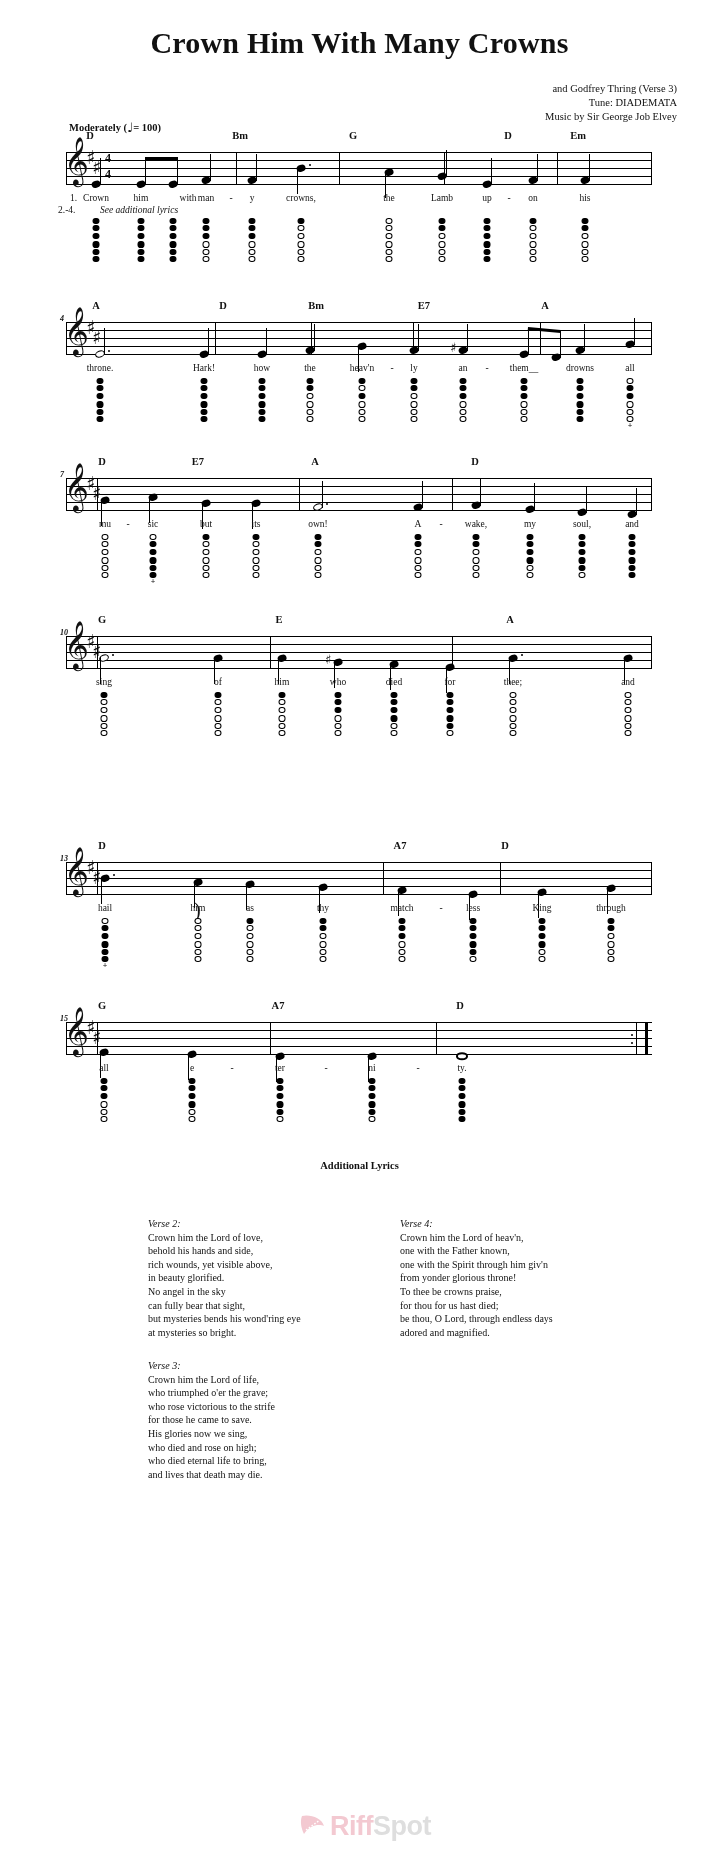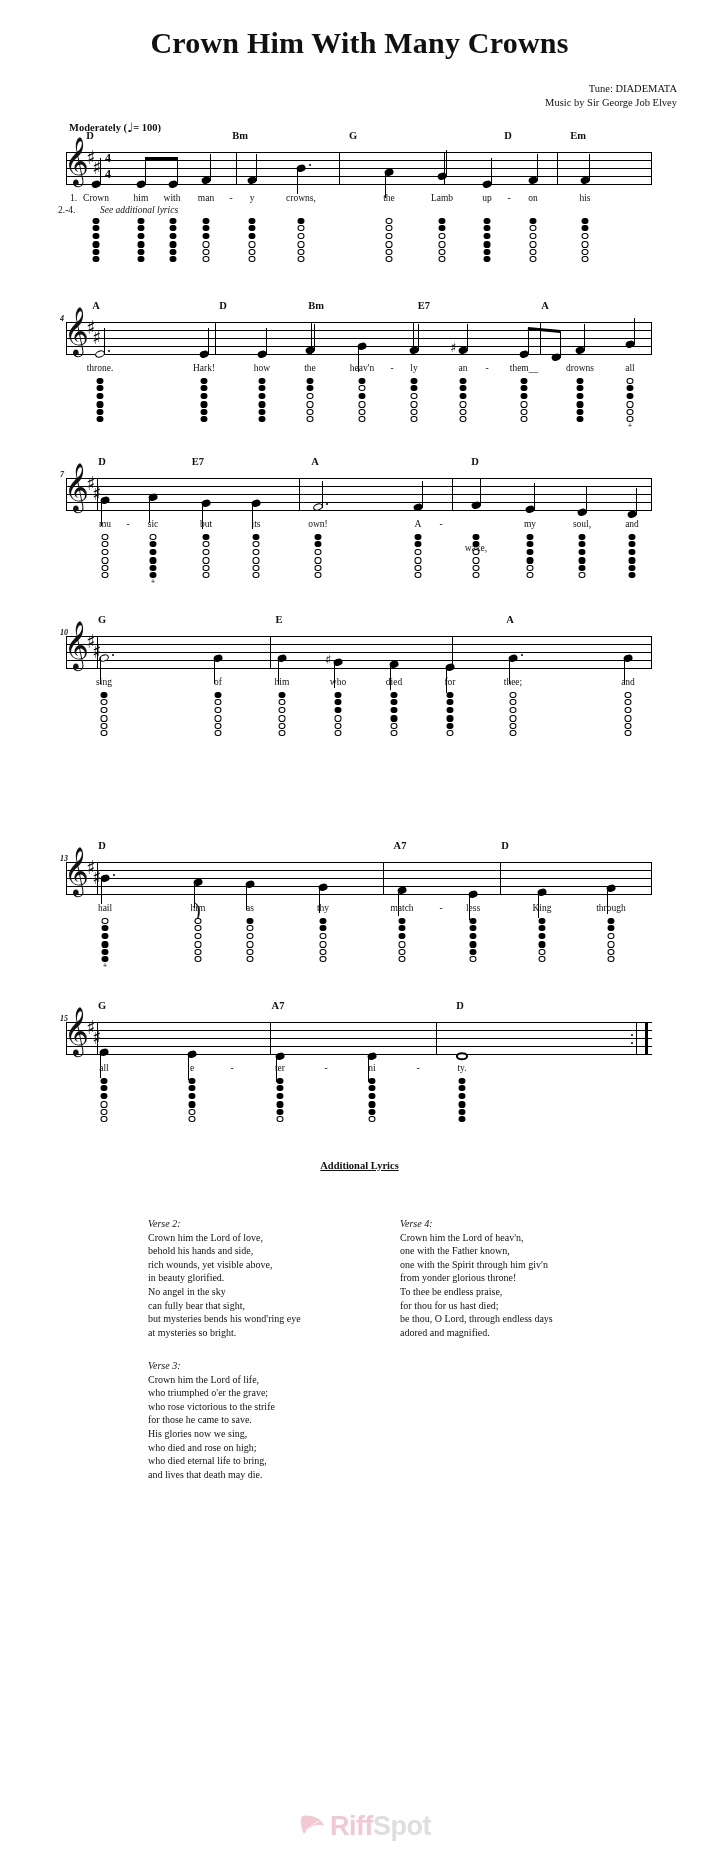--- a/index.html
+++ b/index.html
@@ -129,20 +129,21 @@
   .logo .spot { color:#dedede; }
   .logo .mark { display:inline-block; width:26px; height:28px; vertical-align:-5px;
                 margin-right:4px; }
 </style>
 </head>
 <body>
 
 <h1 class="page-title">Crown Him With Many Crowns</h1>
 
 <div class="credits">
+  <div>and Godfrey Thring (Verse 3)</div>
   <div>Tune: DIADEMATA</div>
   <div>Music by Sir George Job Elvey</div>
 </div>
 
 <div class="tempo">
   <span>Moderately</span>
   <span>(</span><span class="qn">♩</span><span>= 100</span><span>)</span>
 </div>
 
 <div id="score-root">
@@ -192,21 +193,21 @@
       <div class="note" style="left: 487px; top: 32px;"></div>
       <div class="stem" style="left: 491px; top: 6px; height: 27px;"></div>
       <div class="note" style="left: 533px; top: 28px;"></div>
       <div class="stem" style="left: 537px; top: 2px; height: 27px;"></div>
       <div class="note" style="left: 585px; top: 28px;"></div>
       <div class="stem" style="left: 589px; top: 2px; height: 27px;"></div>
       <div class="beam" style="left: 145px; width: 33px; top: 5px;"></div>
       <div class="lyric left" style="left: 70px; top: 41px;">1.</div>
       <div class="lyric" style="left: 96px; top: 41px;">Crown</div>
       <div class="lyric" style="left: 141px; top: 41px;">him</div>
-      <div class="lyric" style="left: 172px; top: 41px;">with</div>
+      <div class="lyric" style="left: 188px; top: 41px;">with</div>
       <div class="lyric" style="left: 206px; top: 41px;">man</div>
       <div class="lyric" style="left: 231px; top: 41px;">-</div>
       <div class="lyric" style="left: 252px; top: 41px;">y</div>
       <div class="lyric" style="left: 301px; top: 41px;">crowns,</div>
       <div class="lyric" style="left: 389px; top: 41px;">the</div>
       <div class="lyric" style="left: 442px; top: 41px;">Lamb</div>
       <div class="lyric" style="left: 487px; top: 41px;">up</div>
       <div class="lyric" style="left: 509px; top: 41px;">-</div>
       <div class="lyric" style="left: 533px; top: 41px;">on</div>
       <div class="lyric" style="left: 585px; top: 41px;">his</div>
@@ -486,21 +487,21 @@
       <div class="note" style="left: 632px; top: 36px;"></div>
       <div class="stem" style="left: 636px; top: 10px; height: 27px;"></div>
       <div class="lyric" style="left: 105px; top: 41px;">mu</div>
       <div class="lyric" style="left: 128px; top: 41px;">-</div>
       <div class="lyric" style="left: 153px; top: 41px;">sic</div>
       <div class="lyric" style="left: 206px; top: 41px;">but</div>
       <div class="lyric" style="left: 256px; top: 41px;">its</div>
       <div class="lyric" style="left: 318px; top: 41px;">own!</div>
       <div class="lyric" style="left: 418px; top: 41px;">A</div>
       <div class="lyric" style="left: 441px; top: 41px;">-</div>
-      <div class="lyric" style="left: 476px; top: 41px; margin-top: 24px;">wake,</div>
+      <div class="lyric" style="left: 476px; top: 41px;">wake,</div>
       <div class="lyric" style="left: 530px; top: 41px;">my</div>
       <div class="lyric" style="left: 582px; top: 41px;">soul,</div>
       <div class="lyric" style="left: 632px; top: 41px;">and</div>
       <div class="fing" style="left: 105px; top: 56px;">
         <div class="h"></div>
         <div class="h"></div>
         <div class="h gap"></div>
         <div class="h"></div>
         <div class="h"></div>
         <div class="h"></div>
@@ -880,41 +881,41 @@
         <div class="h f"></div>
         <div class="h f"></div>
         <div class="h f gap"></div>
         <div class="h f"></div>
         <div class="h f"></div>
         <div class="h f"></div>
       </div>
     </div>
   </div>
 
-<div style="position:absolute; left:0; top:1160px; width:719px;text-decoration:underline;">
+<div style="position:absolute; left:0; top:1160px; width:719px;">
   <div class="addl-title">Additional Lyrics</div>
   <div class="verses" id="verses-root" style="height:320px;">
       <div class="verse" style="left: 148px; top: 28px;">
         <div class="vlabel">Verse 2:</div>
         <div>Crown him the Lord of love,</div>
         <div>behold his hands and side,</div>
         <div>rich wounds, yet visible above,</div>
         <div>in beauty glorified.</div>
         <div>No angel in the sky</div>
         <div>can fully bear that sight,</div>
         <div>but mysteries bends his wond'ring eye</div>
         <div>at mysteries so bright.</div>
       </div>
       <div class="verse" style="left: 400px; top: 28px;">
         <div class="vlabel">Verse 4:</div>
         <div>Crown him the Lord of heav'n,</div>
         <div>one with the Father known,</div>
         <div>one with the Spirit through him giv'n</div>
         <div>from yonder glorious throne!</div>
-        <div>To thee be endless praise,</div>
+        <div>To thee be crowns praise,</div>
         <div>for thou for us hast died;</div>
         <div>be thou, O Lord, through endless days</div>
         <div>adored and magnified.</div>
       </div>
       <div class="verse" style="left: 148px; top: 170px;">
         <div class="vlabel">Verse 3:</div>
         <div>Crown him the Lord of life,</div>
         <div>who triumphed o'er the grave;</div>
         <div>who rose victorious to the strife</div>
         <div>for those he came to save.</div>

